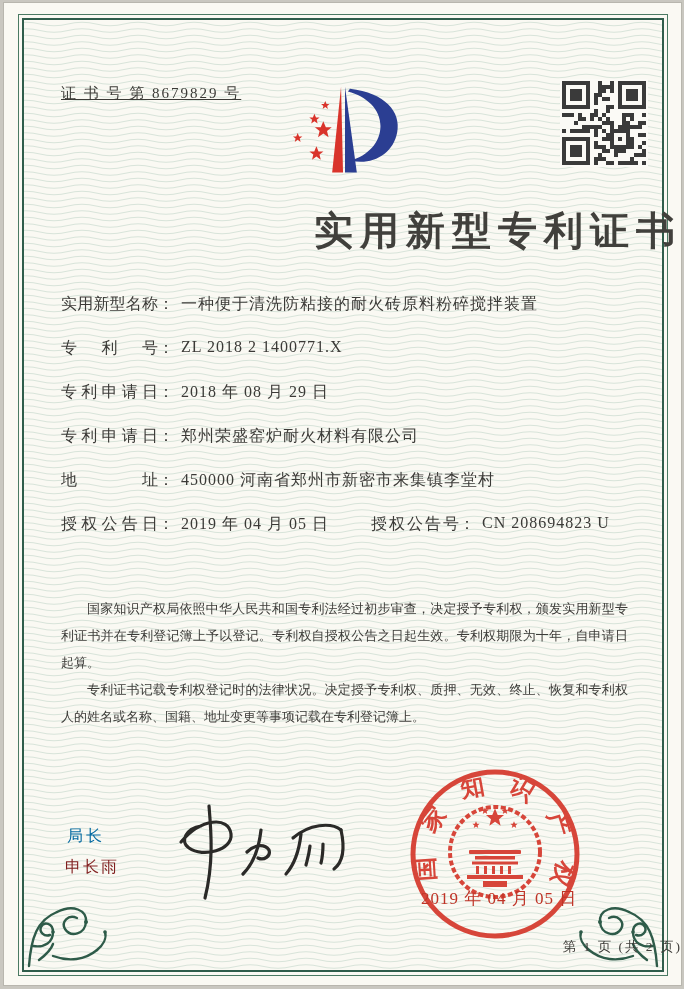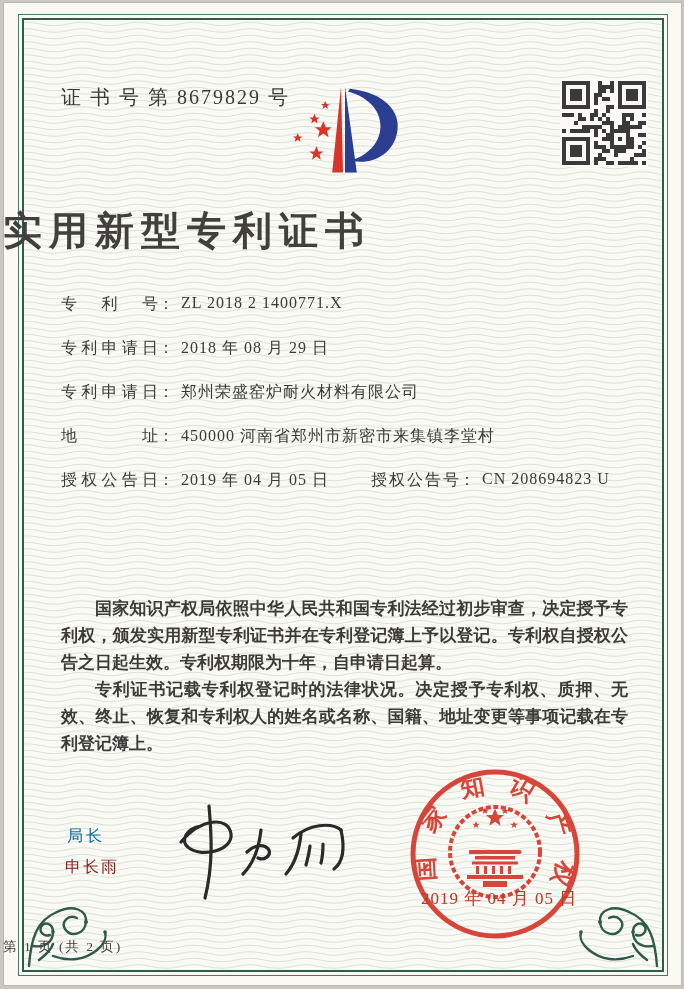--- a/index.html
+++ b/index.html
@@ -25,62 +25,61 @@
   }
   svg.waves{position:absolute;left:0;top:0;}
   svg.waves path{stroke:#d8e4da;stroke-width:1;fill:none;}
   .flourish{position:absolute;z-index:3;}
   .fl-left{left:20px;bottom:14px;}
   .fl-right{right:19px;bottom:14px;transform:scaleX(-1);}
   .content{position:absolute;inset:0;z-index:4;}
 
   .certno{
     position:absolute;left:58px;top:82px;
-    font-size:20px;letter-spacing:2px;color:#3b3a36;
+    font-size:15px;letter-spacing:2px;color:#3b3a36;text-decoration:underline;
   }
   .logo{position:absolute;left:272px;top:74px;}
   .qr{position:absolute;left:557px;top:77px;}
 
   .title{
     position:absolute;left:0;right:0;top:202px;
-    text-align:left;font-size:39px;font-weight:700;
+    text-align:right;font-size:39px;font-weight:700;
     letter-spacing:7px;color:#41403c;
   }
 
   .fields{position:absolute;left:58px;right:52px;top:292px;font-size:16px;color:#3b3a37;}
   .frow{position:relative;height:24px;margin-bottom:20px;white-space:nowrap;}
   .flabel{
     display:inline-block;width:97px;vertical-align:top;
     text-align:justify;text-align-last:justify;
   }
   .colon{display:inline-block;vertical-align:top;}
   .fval{display:inline-block;vertical-align:top;padding-left:7px;letter-spacing:1px;}
   .grant-col2{position:absolute;left:310px;top:0;}
   .grant-col2 .flabel{width:88px;}
 
   .paras{
     position:absolute;left:58px;right:54px;top:593px;
-    font-size:17px;line-height:27px;color:#3c3b38;
+    font-size:13px;line-height:27px;color:#3c3b38;
     text-align:justify;
-    font-weight:bold;
   }
   .paras p{margin:0;text-indent:2em;}
 
   .director-title{position:absolute;left:64px;top:824px;font-size:16px;letter-spacing:3px;color:#0369a1;}
   .director-name{position:absolute;left:62px;top:855px;font-size:16px;letter-spacing:2px;color:#7f1d1d;font-family:Liberation Mono, monospace;}
   .signature{position:absolute;left:140px;top:798px;}
 
   .seal{position:absolute;left:402px;top:762px;}
   .seal-date{
     position:absolute;left:408px;top:885px;width:176px;
     font-size:17px;color:#bf3427;letter-spacing:1px;text-align:center;
   }
   .footer{
     position:absolute;left:0;right:0;top:936px;
-    text-align:left;font-size:13.5px;letter-spacing:2px;color:#3f3e3a;
+    text-align:right;font-size:13.5px;letter-spacing:2px;color:#3f3e3a;
   }
 </style>
 </head>
 <body>
 
 <div class="page">
 
   <div class="frame-outer">
     <div class="frame-inner">
       <svg class="waves" width="650" height="950">
@@ -410,20 +409,23 @@
           <rect x="68" y="80" width="4" height="4"></rect>
           <rect x="72" y="80" width="4" height="4"></rect>
           <rect x="80" y="80" width="4" height="4"></rect>
         </g>
     </svg>
 
     <div class="title">实用新型专利证书</div>
 
     <div class="fields">
       <div class="frow">
+        <span class="flabel">实用新型名称</span><span class="colon">：</span><span class="fval">一种便于清洗防粘接的耐火砖原料粉碎搅拌装置</span>
+      </div>
+      <div class="frow">
         <span class="flabel">专利号</span><span class="colon">：</span><span class="fval">ZL 2018 2 1400771.X</span>
       </div>
       <div class="frow">
         <span class="flabel">专利申请日</span><span class="colon">：</span><span class="fval">2018 年 08 月 29 日</span>
       </div>
       <div class="frow">
         <span class="flabel">专利申请日</span><span class="colon">：</span><span class="fval">郑州荣盛窑炉耐火材料有限公司</span>
       </div>
       <div class="frow">
         <span class="flabel">地址</span><span class="colon">：</span><span class="fval">450000 河南省郑州市新密市来集镇李堂村</span>

